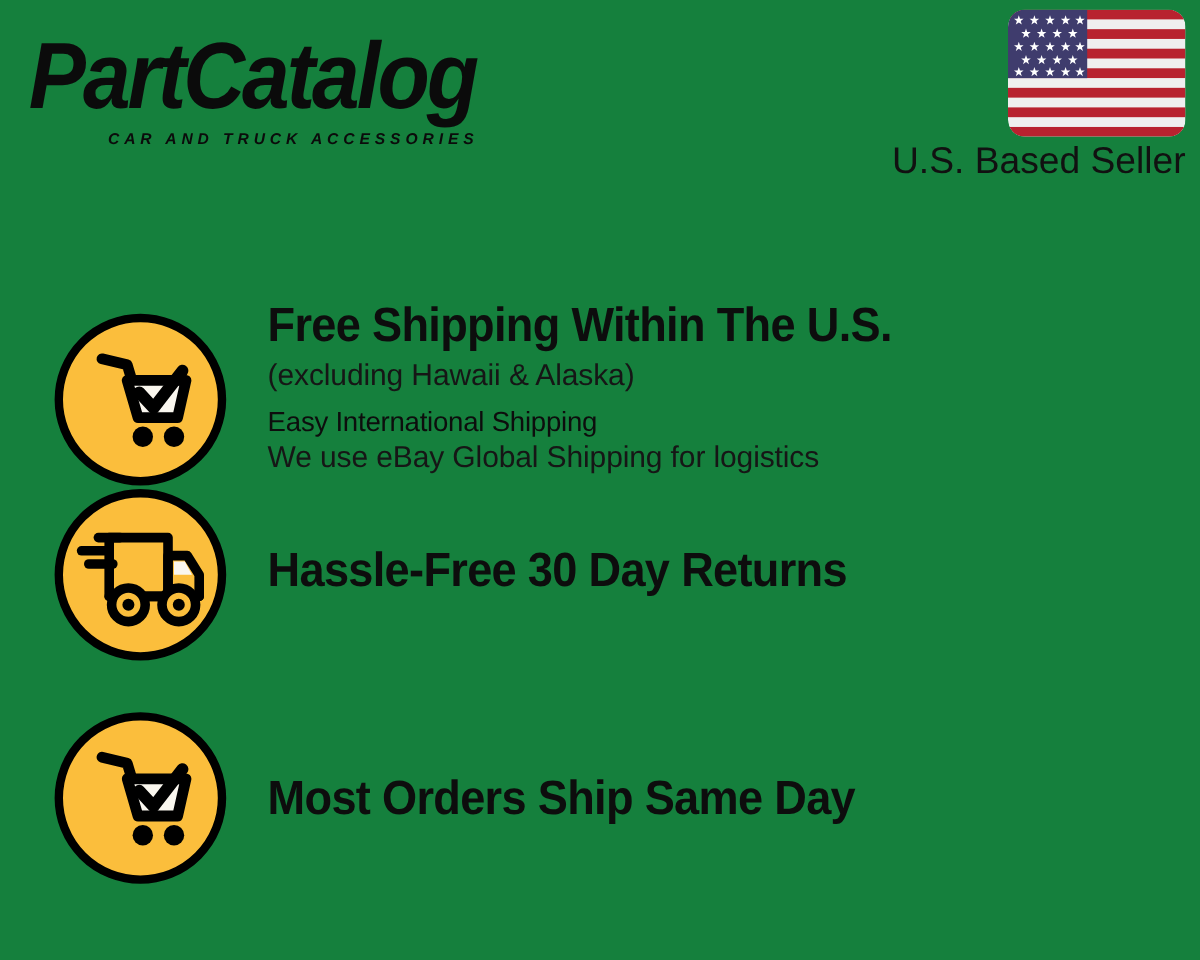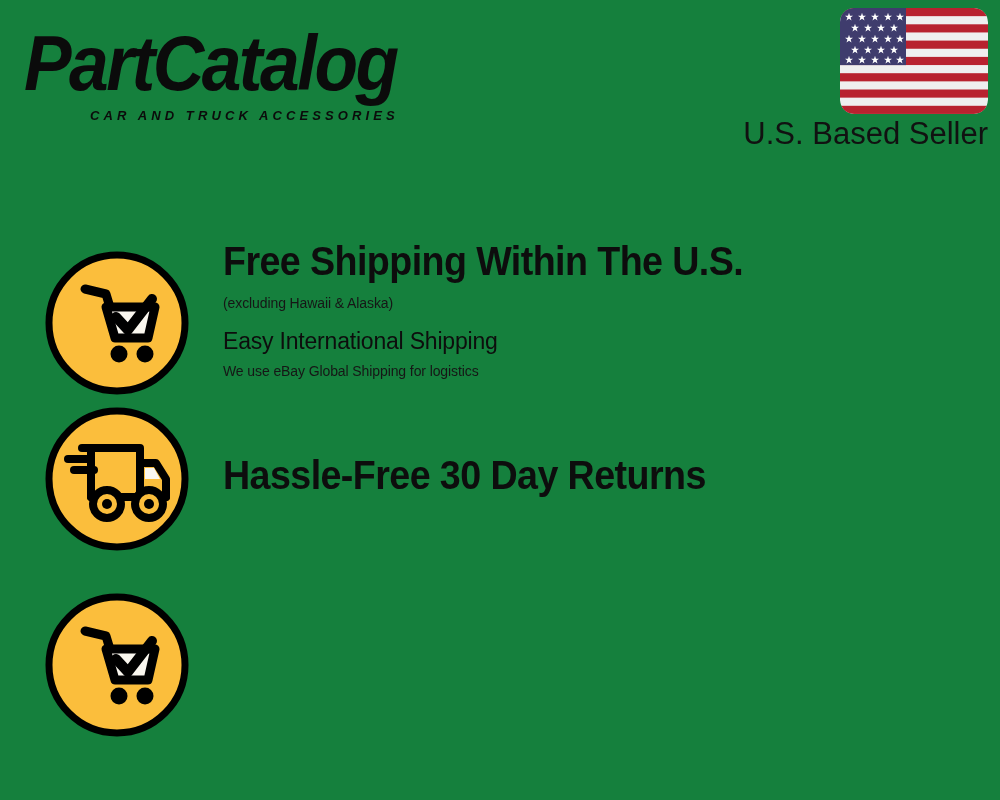--- a/index.html
+++ b/index.html
@@ -104,38 +104,38 @@
     font-size: 40px;
     font-weight: bold;
     color: #0d0d0d;
     line-height: 46px;
     letter-spacing: -0.6px;
     transform: scaleX(0.94);
     transform-origin: left center;
     white-space: nowrap;
   }
   .sub {
-    font-size: 14px;
+    font-size: 25px;
     font-weight: normal;
     color: #161616;
     line-height: 30px;
     letter-spacing: -0.1px;
     white-space: nowrap;
   }
   .sub-bold {
     font-size: 23px;
     font-weight: normal;
     color: #0d0d0d;
     line-height: 30px;
     letter-spacing: -0.2px;
     white-space: nowrap;
   }
 
   
-  #row-shipping { top: 250px; height: 150px; }
+  #row-shipping { top: 260px; height: 150px; }
   #row-shipping .badge { top: 0; }
   #row-shipping .ftext { top: -12px; }
   #row-shipping .headline { margin-bottom: 4px; }
   #row-shipping .gap { height: 8px; }
 
   
   #row-returns { top: 406px; height: 146px; }
   #row-returns .badge { top: 0; }
   #row-returns .ftext { top: 46px; }
 
@@ -257,15 +257,18 @@
       <svg viewBox="0 0 146 146" xmlns="http://www.w3.org/2000/svg" aria-hidden="true">
         <circle cx="73" cy="73" r="68" fill="#FBBE3C" stroke="#000000" stroke-width="7"></circle>
         <path d="M41 39 L62 44 L68 64" fill="none" stroke="#000000" stroke-width="9" stroke-linecap="round" stroke-linejoin="round"></path>
         <path d="M62 57 L111 57 L104 88 L71 88 Z" fill="#FAF7EF"></path>
         <path d="M62 57 L111 57 L104 88 L71 88 Z" fill="none" stroke="#000000" stroke-width="9" stroke-linejoin="round"></path>
         <path d="M72 67 L84 80 L108 49" fill="none" stroke="#000000" stroke-width="10" stroke-linecap="round" stroke-linejoin="round"></path>
         <circle cx="75" cy="104" r="8.5" fill="#000000"></circle>
         <circle cx="101" cy="104" r="8.5" fill="#000000"></circle>
       </svg>
     </div>
+    <div class="ftext">
+      <div class="headline">Most Orders Ship Same Day</div>
+    </div>
   </div>
 
 </div>
 
 </body></html>

